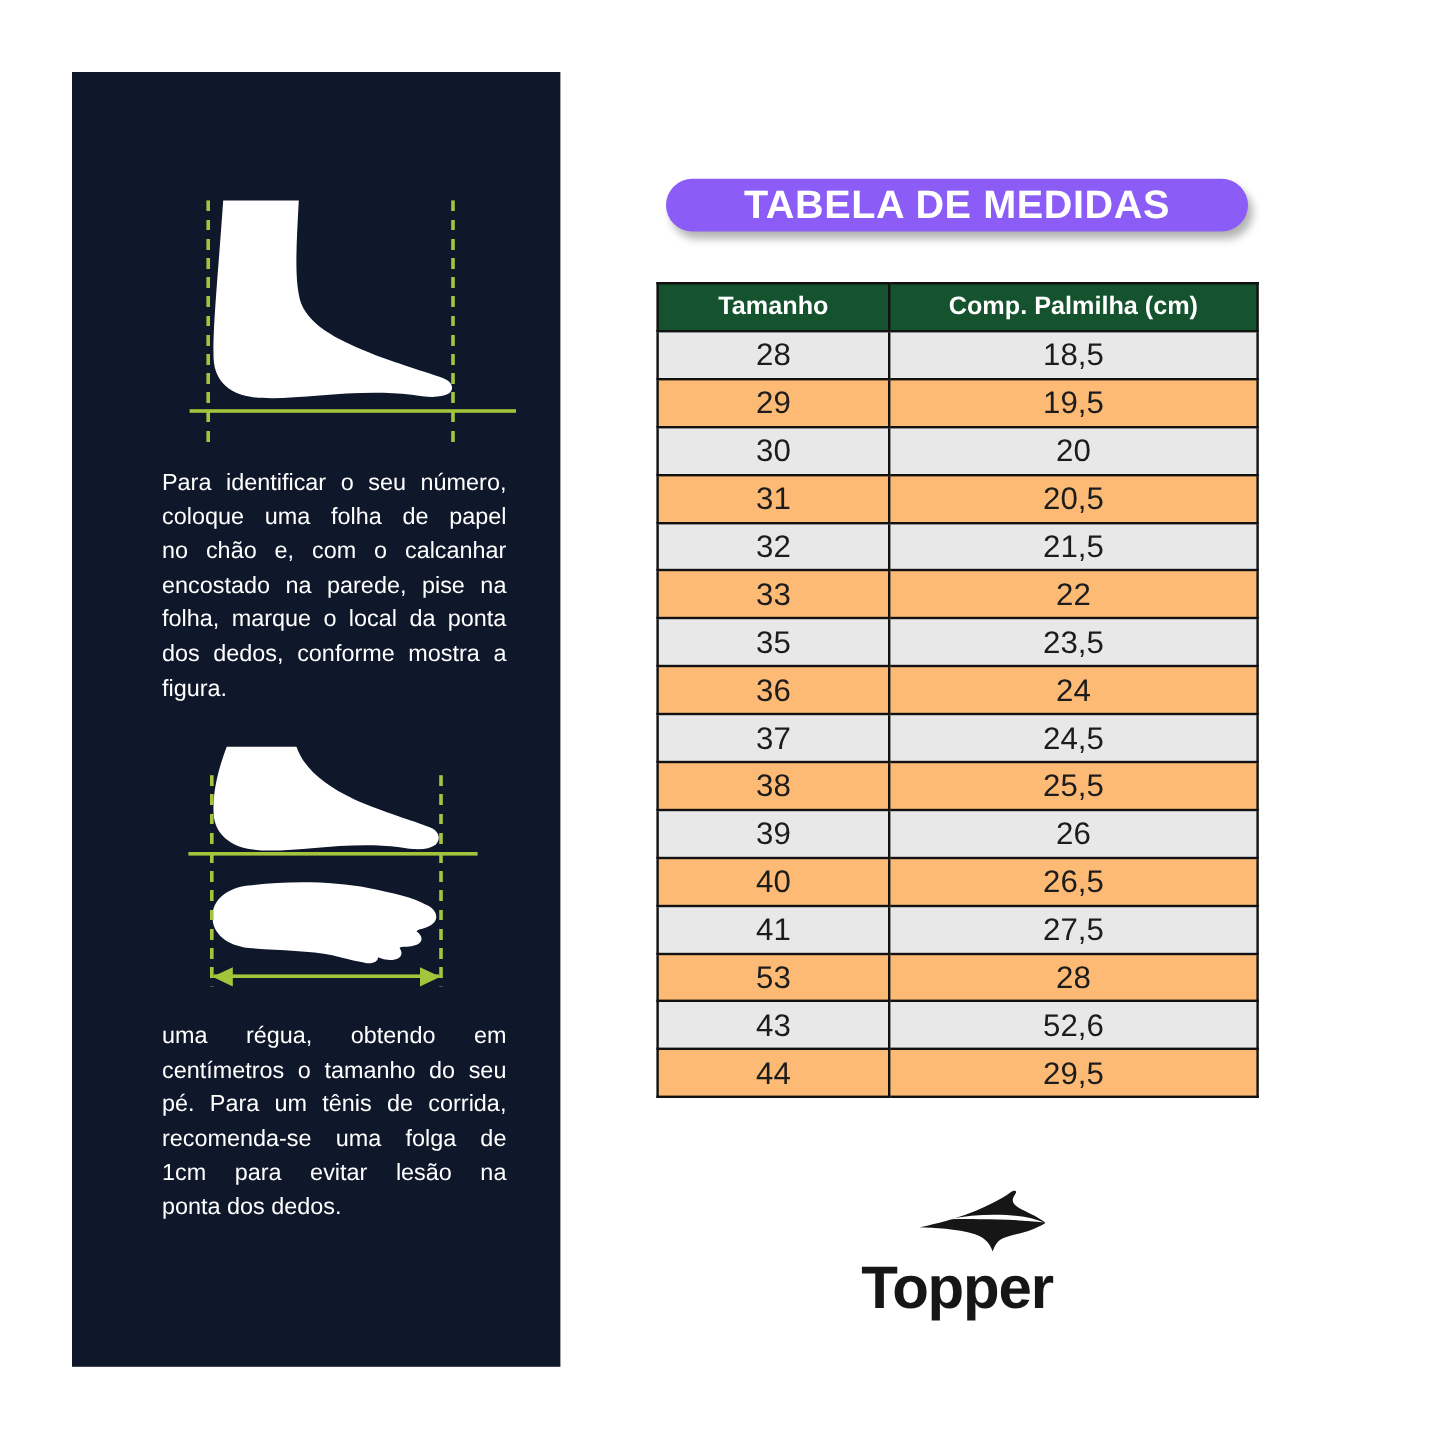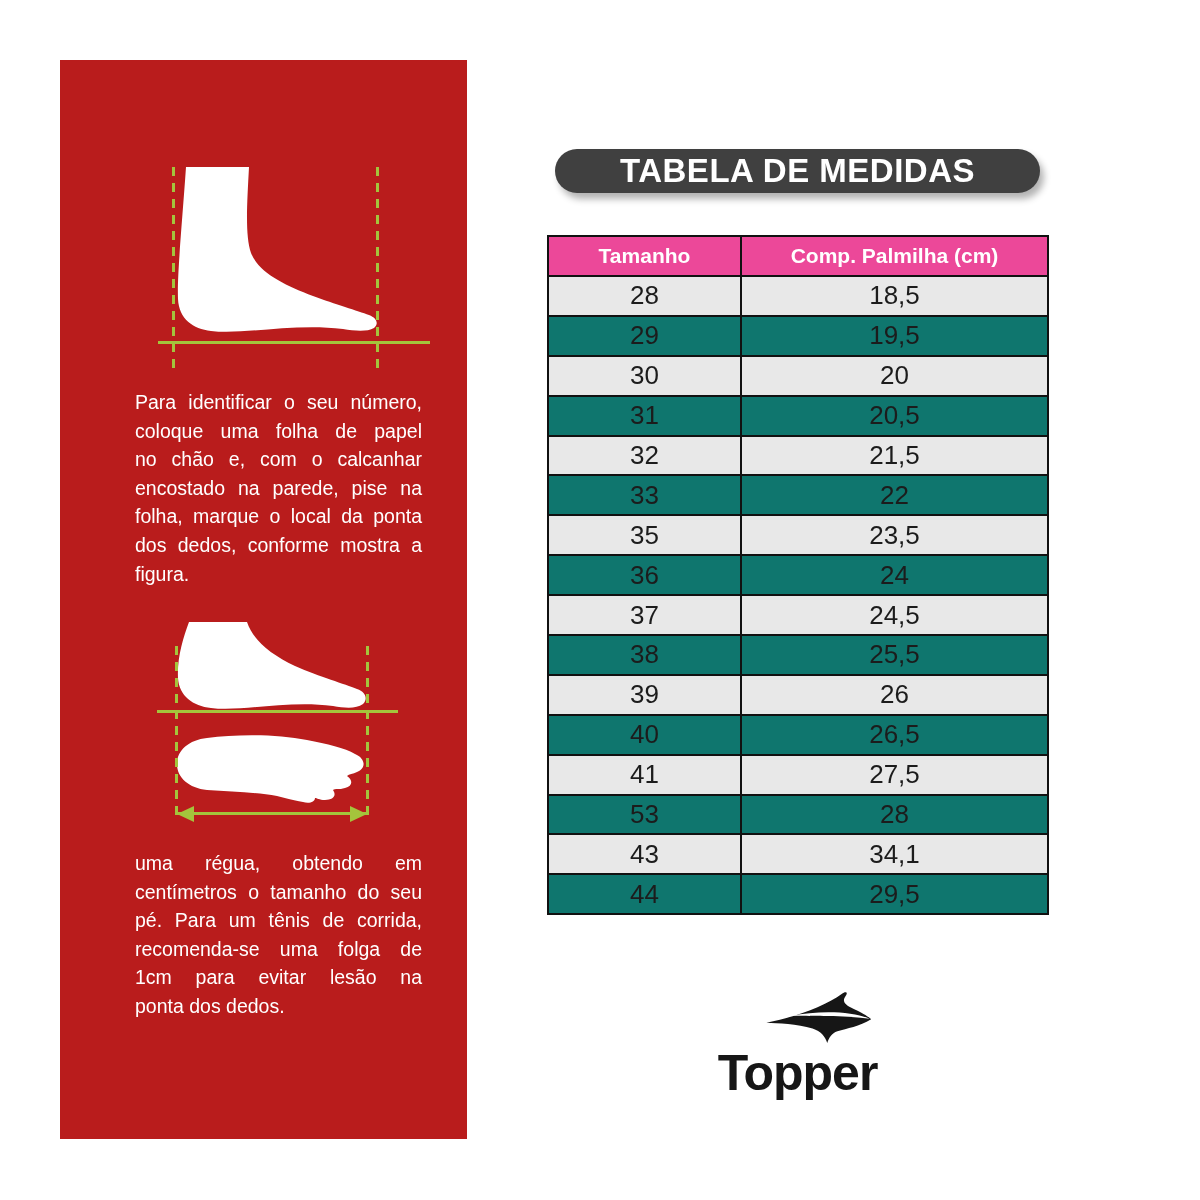--- a/index.html
+++ b/index.html
@@ -3,21 +3,21 @@
 <meta charset="utf-8">
 <style>
   html,body { margin:0; padding:0; background:#ffffff; }
   .stage {
     position:relative; width:1200px; height:1200px; background:#ffffff;
     font-family:"Liberation Sans", sans-serif; overflow:hidden;
   }
   
   .panel {
     position:absolute; left:60px; top:60px; width:407px; height:1079px;
-    background:#b91c1c;
+    background:#0f172a;
   }
   .para {
     position:absolute; left:75px; width:287px;
     color:#ffffff; font-size:19.5px; line-height:28.6px; font-weight:400;
   }
   .para1 { top:328px; }
   .para2 { top:789px; }
   .jline { text-align:justify; text-align-last:justify; white-space:normal; }
   .jline.last { text-align-last:left; }
   .hline { position:absolute; height:3px; background:#a4c43c; }
@@ -27,39 +27,39 @@
   }
   .footsvg { position:absolute; }
   .arrow { position:absolute; height:3px; background:#a4c43c; }
   .arrow:before, .arrow:after { content:""; position:absolute; top:-6.5px; width:0; height:0;
     border-top:8px solid transparent; border-bottom:8px solid transparent; }
   .arrow:before { left:-1px; border-right:17px solid #a4c43c; }
   .arrow:after  { right:-1px; border-left:17px solid #a4c43c; }
   
   .title-pill {
     position:absolute; left:555px; top:149px; width:485px; height:44px;
-    background:#404040; border-radius:22px;
+    background:#8b5cf6; border-radius:22px;
     display:flex; align-items:center; justify-content:center;
     color:#ffffff; font-size:33px; font-weight:700; letter-spacing:.5px;
     box-shadow:4px 6px 7px rgba(0,0,0,.30);
   }
   
   table.size {
     position:absolute; left:547px; top:235px; width:500px;
     border-collapse:collapse; table-layout:fixed;
   }
   table.size col.c1 { width:193px; }
   table.size col.c2 { width:307px; }
   table.size th {
-    background:#ec4899; color:#ffffff; font-weight:700; font-size:21px;
+    background:#14532d; color:#ffffff; font-weight:700; font-size:21px;
     height:38px; border:2.5px solid #111111; text-align:center; padding:0;
   }
   table.size td {
     font-size:26px; color:#1c1c1c; height:37.9px; text-align:center;
-    border:2.5px solid #111111; padding:0; background:#0f766e;
+    border:2.5px solid #111111; padding:0; background:#fdba74;
   }
   table.size tbody tr:nth-child(odd) td { background:#e8e8e8; }
   
   .logo { position:absolute; left:660px; top:990px; width:275px; text-align:center; }
   .swoosh { display:block; margin:0 auto; margin-left:98px; }
   .brand {
     margin-top:4px; color:#161616; font-size:50px; font-weight:700;
     letter-spacing:-1px; line-height:1;
   }
 </style>
@@ -177,21 +177,21 @@
         <tr>
           <td>41</td>
           <td>27,5</td>
         </tr>
         <tr>
           <td>53</td>
           <td>28</td>
         </tr>
         <tr>
           <td>43</td>
-          <td>34,1</td>
+          <td>52,6</td>
         </tr>
         <tr>
           <td>44</td>
           <td>29,5</td>
         </tr>
       </tbody>
   </table>
 
   <div class="logo">
     <svg class="swoosh" width="115" height="54" viewBox="0 0 340 165">

